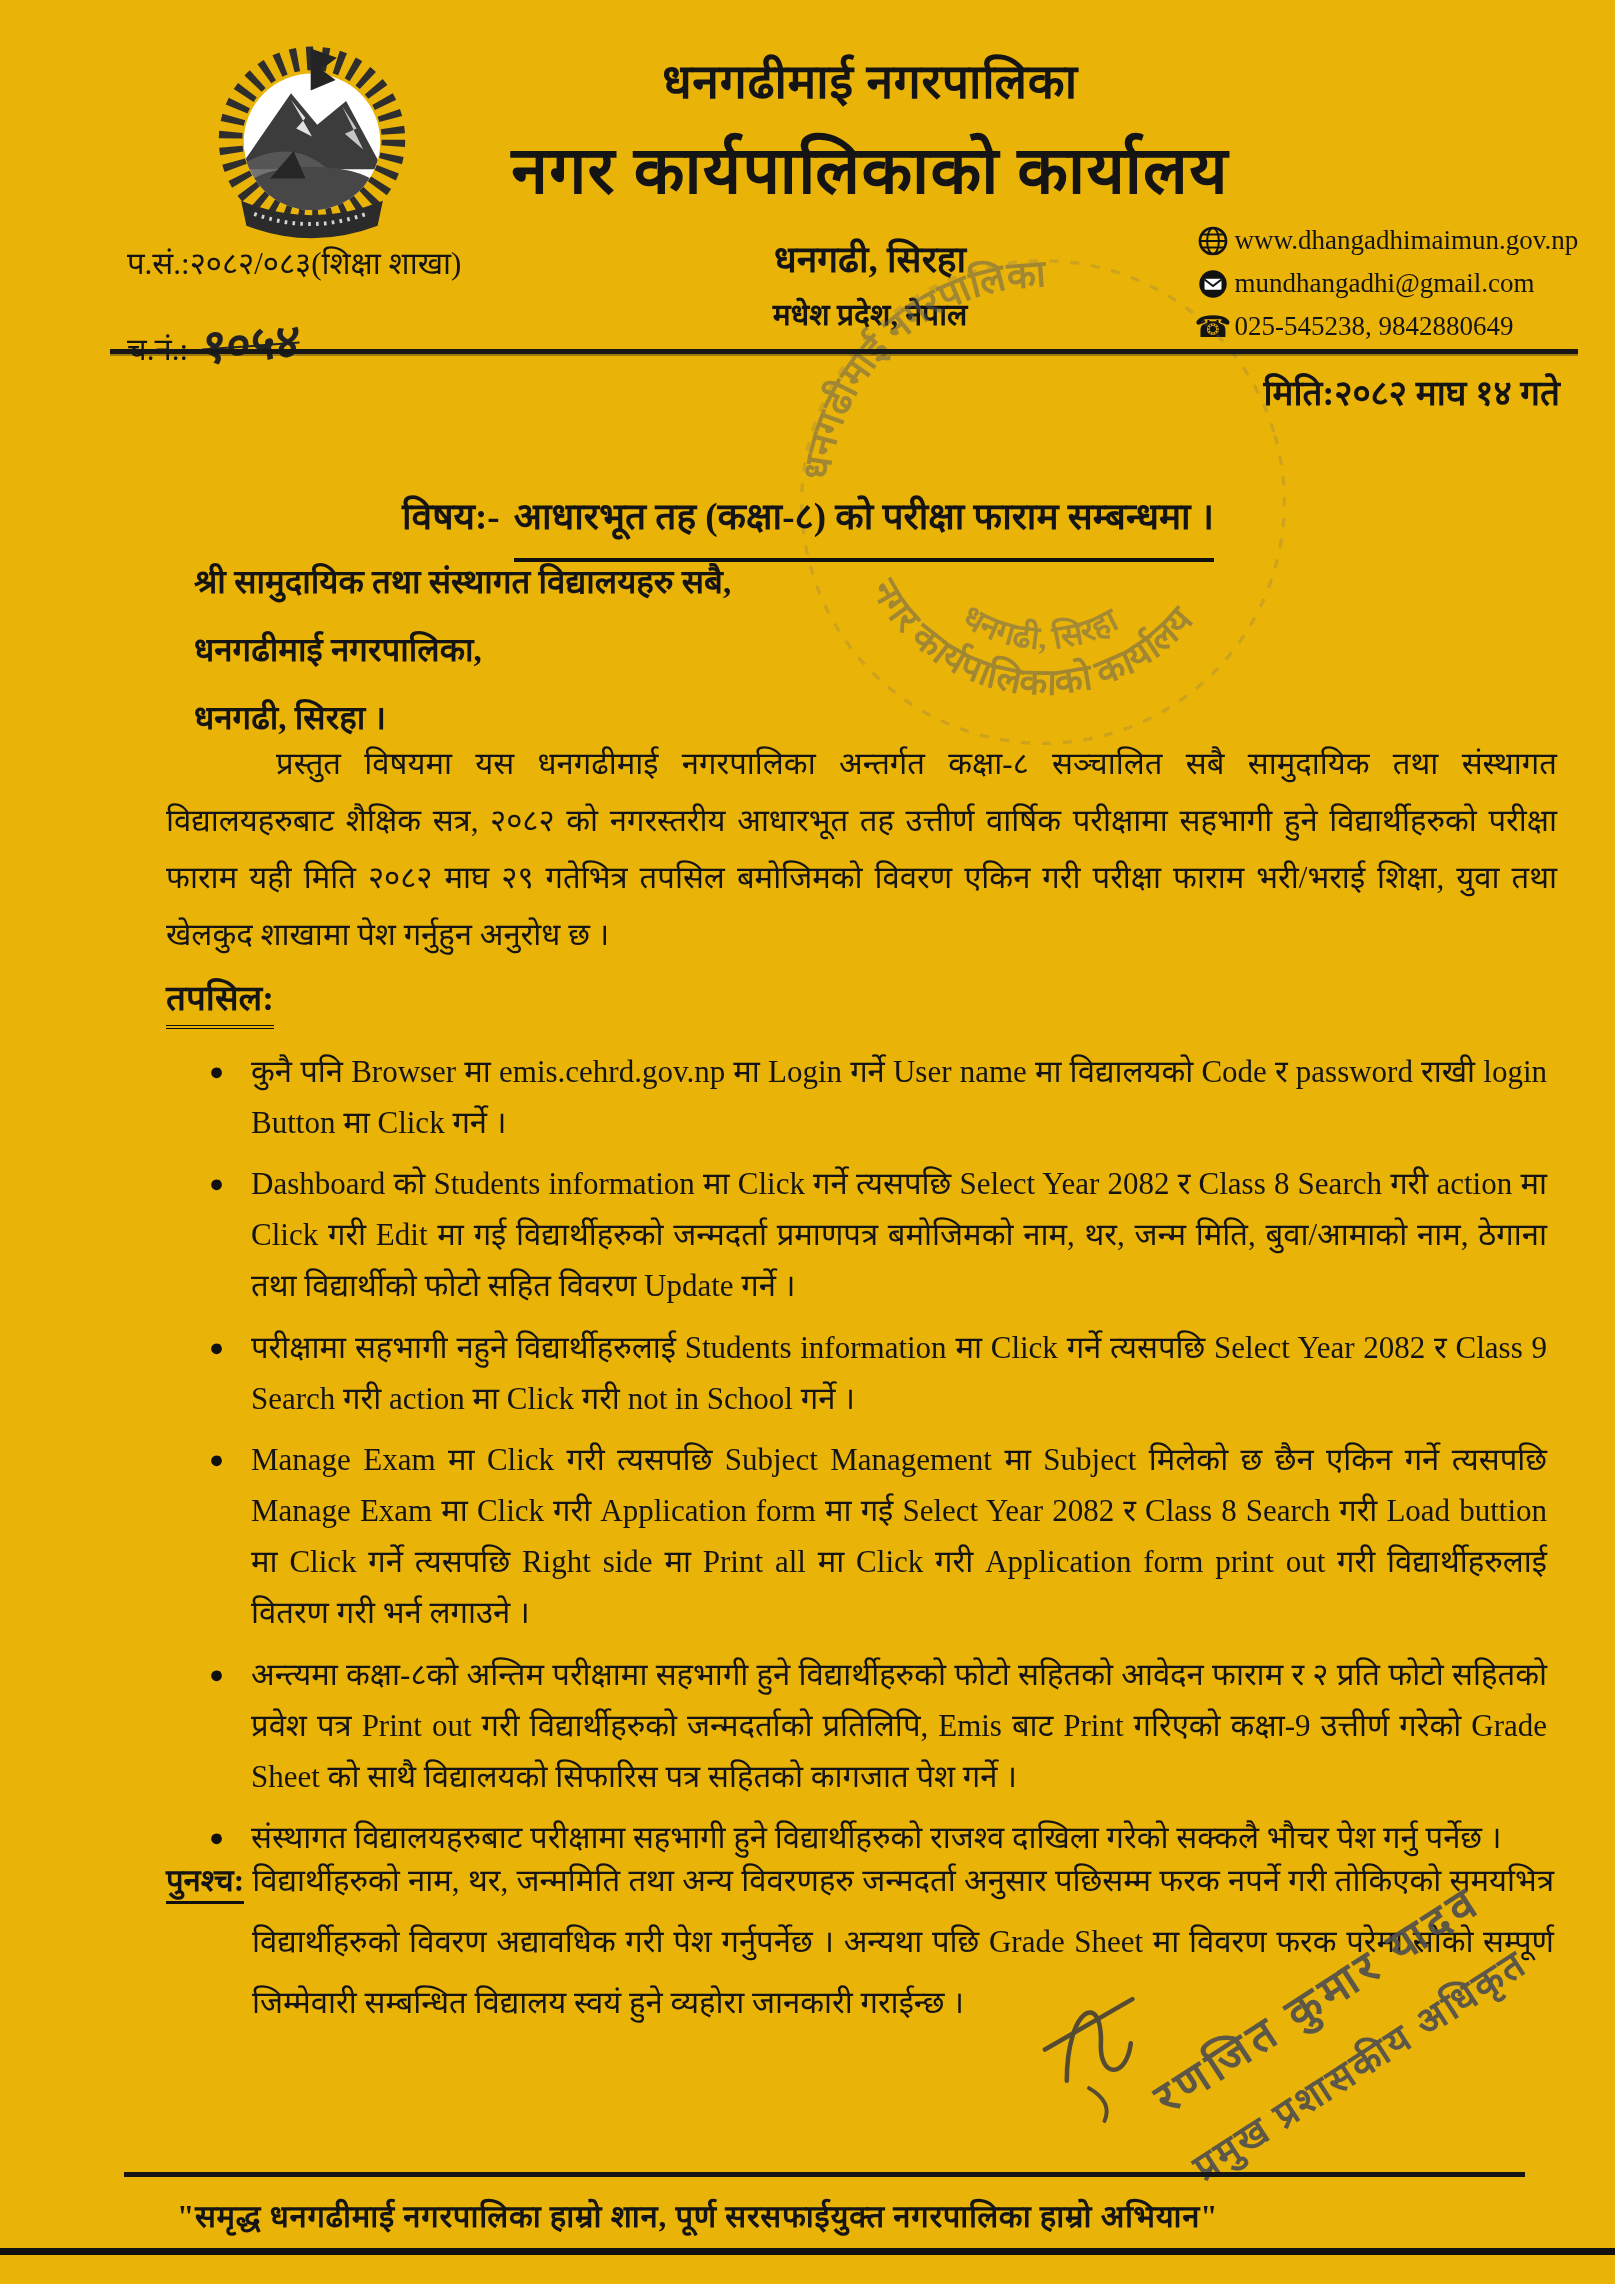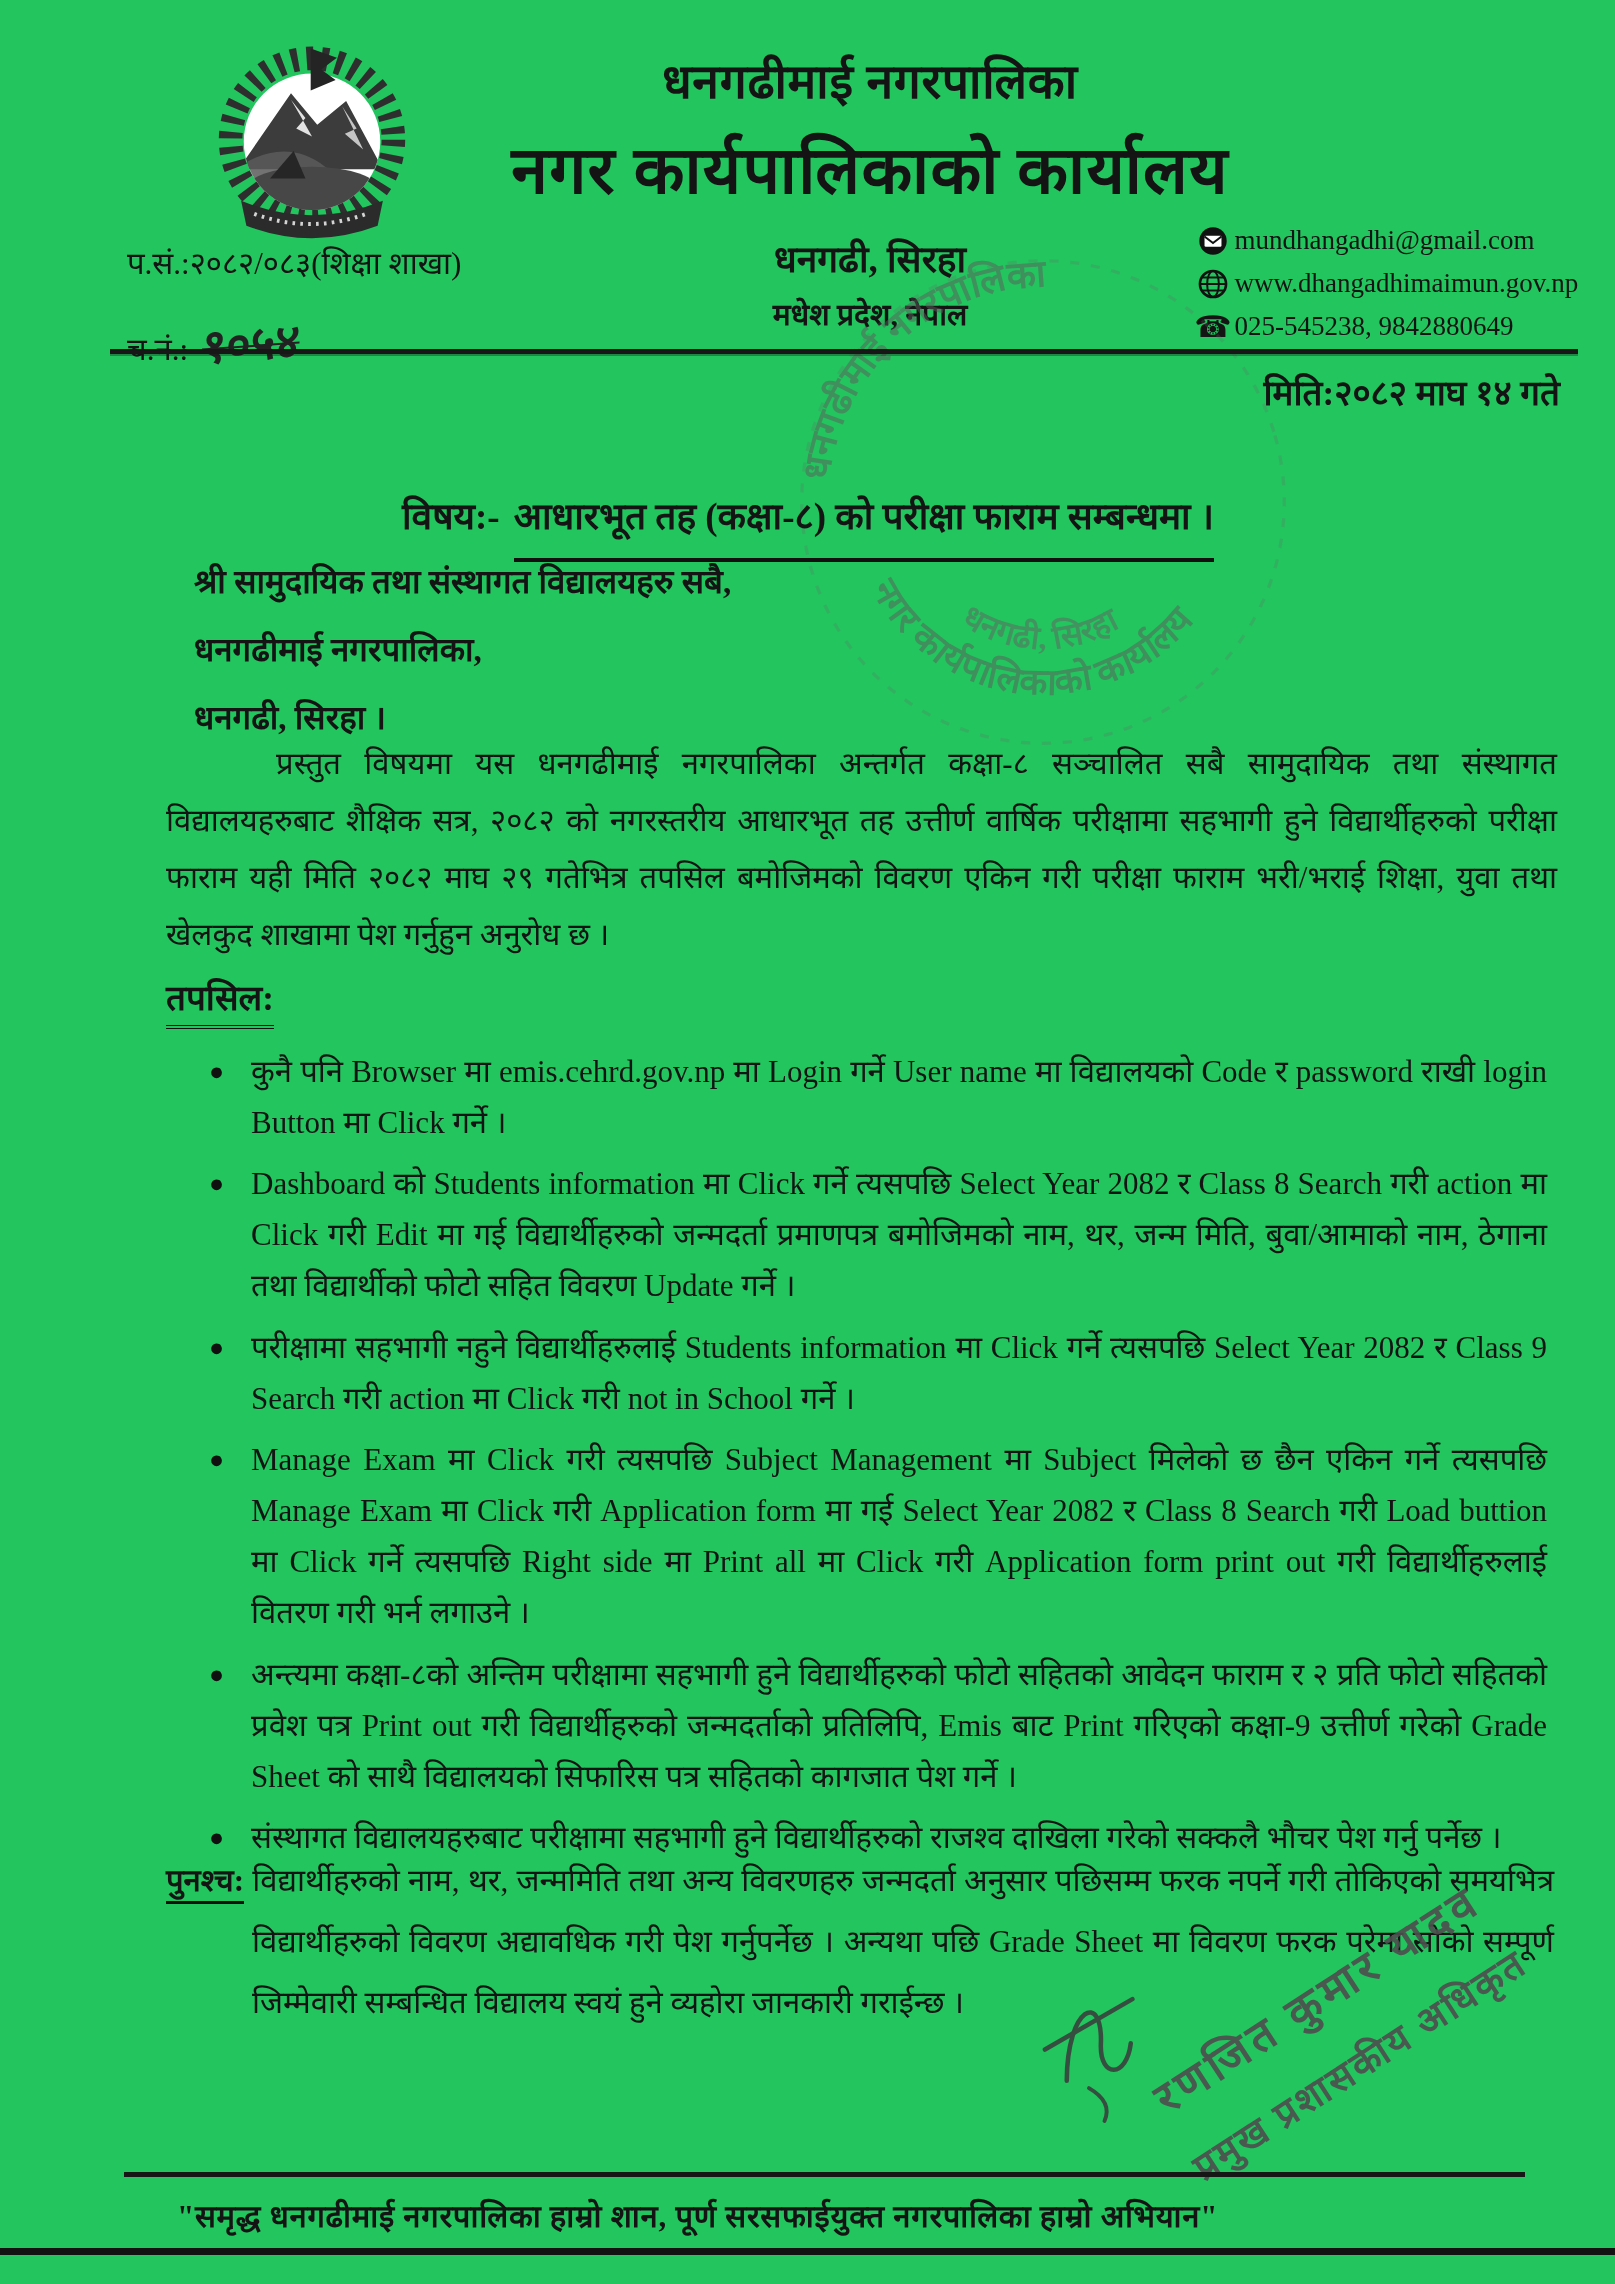--- a/index.html
+++ b/index.html
@@ -1,20 +1,20 @@
 <!DOCTYPE html>
 <html style="font-size:10.4px"><head>
 <meta charset="utf-8">
 <style>
   html,body { margin:0; padding:0; background:#d9d9d9; }
   .page {
     position:relative;
     width:1616px; height:2284px;
     margin:0 auto;
-    background:#22c55e;
+    background:#eab308;
     color:#141414;
     font-family:"Liberation Serif","DejaVu Serif",serif;
     overflow:hidden;
   }
 
   
   .logo { position:absolute; left:207px; top:38px; width:210px; height:210px; }
 
   .head-center { position:absolute; left:430px; top:47px; width:880px; text-align:center; }
   .title1 { font-size:48px; font-weight:bold; letter-spacing:0.7px; }
@@ -119,38 +119,38 @@
     <div>प.सं.:२०८२/०८३(शिक्षा शाखा)</div>
     <div class="chn-line">
       <span>च.नं.:</span><span class="handwrite">१०५४</span>
     </div>
   </div>
 
   <div class="contact-block">
     <div class="contact-row">
       <span class="cicon">
         <svg viewBox="0 0 46 46" width="30" height="30">
-            <circle cx="23" cy="23" r="21" fill="#111"></circle>
-            <rect x="10" y="15" width="26" height="17" fill="#fff" rx="2"></rect>
-            <polyline points="10,16 23,26 36,16" fill="none" stroke="#111" stroke-width="3"></polyline>
-          </svg>
-      </span>
-      <span>mundhangadhi@gmail.com</span>
-    </div>
-    <div class="contact-row">
-      <span class="cicon">
-        <svg viewBox="0 0 46 46" width="30" height="30">
             <circle cx="23" cy="23" r="20" fill="none" stroke="#111" stroke-width="4"></circle>
             <ellipse cx="23" cy="23" rx="9" ry="20" fill="none" stroke="#111" stroke-width="3"></ellipse>
             <line x1="3" y1="23" x2="43" y2="23" stroke="#111" stroke-width="3"></line>
             <line x1="6" y1="13" x2="40" y2="13" stroke="#111" stroke-width="3"></line>
             <line x1="6" y1="33" x2="40" y2="33" stroke="#111" stroke-width="3"></line>
           </svg>
       </span>
       <span>www.dhangadhimaimun.gov.np</span>
+    </div>
+    <div class="contact-row">
+      <span class="cicon">
+        <svg viewBox="0 0 46 46" width="30" height="30">
+            <circle cx="23" cy="23" r="21" fill="#111"></circle>
+            <rect x="10" y="15" width="26" height="17" fill="#fff" rx="2"></rect>
+            <polyline points="10,16 23,26 36,16" fill="none" stroke="#111" stroke-width="3"></polyline>
+          </svg>
+      </span>
+      <span>mundhangadhi@gmail.com</span>
     </div>
     <div class="contact-row">
       <span class="cicon phone-glyph">☎</span>
       <span>025-545238, 9842880649</span>
     </div>
   </div>
 
   <svg class="round-stamp" viewBox="0 0 960 960">
     <defs>
       <path id="arcTop" d="M 150 480 A 330 330 0 0 1 810 480"></path>

